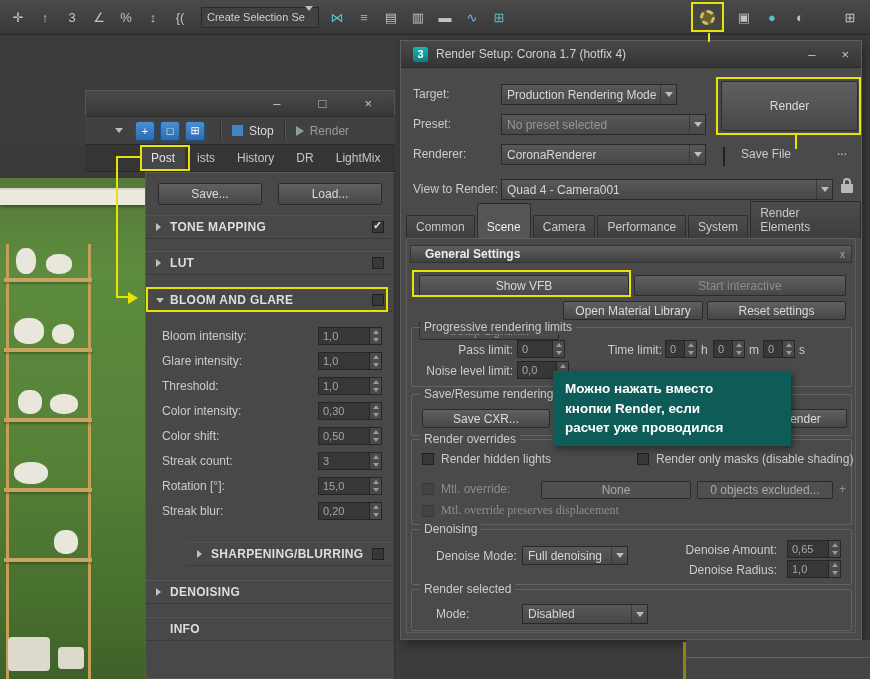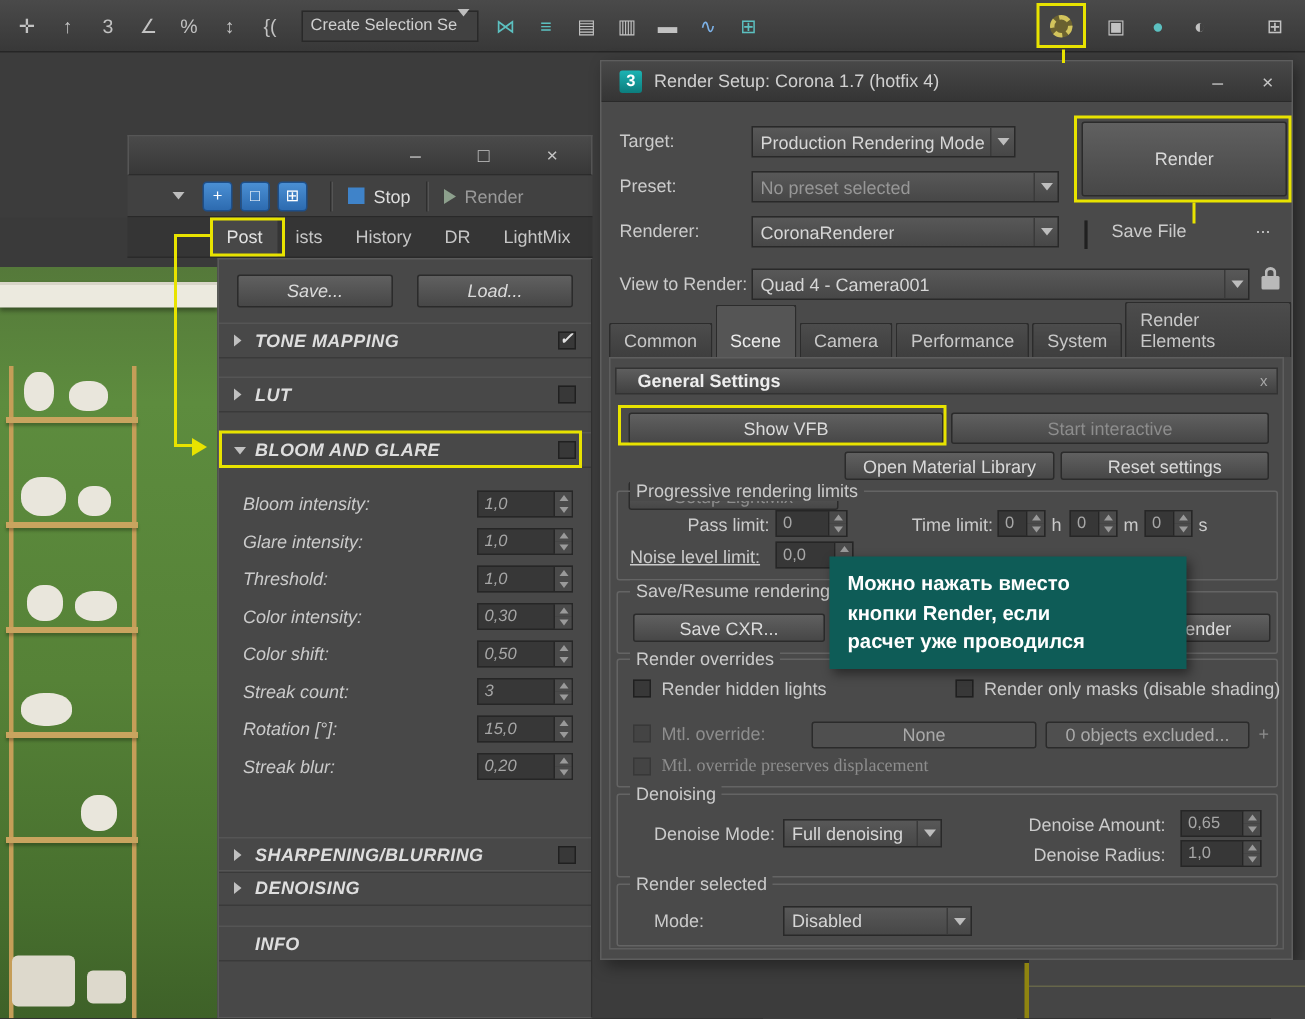--- a/index.html
+++ b/index.html
@@ -74,21 +74,21 @@
     background:linear-gradient(180deg,#55793a 0%,#5d8c3e 18%,#568237 55%,#476f2e 85%,#3e6128 100%);}
   .molding{position:absolute;left:0;top:10px;right:0;height:15px;background:#eceadf;
     border-top:2px solid #d8d5c8;box-shadow:0 2px 3px rgba(0,0,0,.35);}
   .rail{position:absolute;top:66px;bottom:0;width:3px;background:#c59e58;}
   .shelf{position:absolute;left:4px;width:88px;height:4px;background:#c9a45f;box-shadow:0 2px 2px rgba(0,0,0,.25);}
   .ware{position:absolute;background:#e9e6dc;border-radius:45%;}
   .stack{position:absolute;background:#ddd9cc;border-radius:4px;}
 
   
   .post-panel{position:absolute;left:145px;top:172px;width:250px;height:507px;background:#484848;
-    border:1px solid #5a5a5a;border-right-color:#303030;box-sizing:border-box;font-style:italic;}
+    border:1px solid #5a5a5a;border-right-color:#303030;box-sizing:border-box;}
   .pp-buttons{position:absolute;left:12px;right:12px;top:10px;display:flex;gap:16px;}
   .pp-buttons .btn{flex:1;height:22px;}
   .pp-sec{position:absolute;left:0;right:0;height:24px;display:flex;align-items:center;
     padding:0 10px;box-sizing:border-box;border-top:1px solid #555;border-bottom:1px solid #3a3a3a;}
   .sec-arr{width:14px;display:flex;}
   .sec-lbl{font-weight:bold;font-size:12px;color:#dedede;letter-spacing:.3px;}
   .pp-sec .cb{margin-left:auto;}
   .params{position:absolute;left:0;right:0;top:150px;}
   .prow{height:25px;display:flex;align-items:center;padding:0 12px 0 16px;box-sizing:border-box;}
   .prow .numfield{margin-left:auto;width:64px;}
@@ -324,21 +324,21 @@
         <div class="numfield">
             <span class="val">0,20</span>
             <span class="spin">
               <div class="u"></div>
               <div class="d"></div>
             </span>
           </div>
       </div>
     </div>
 
-    <div class="pp-sec" style="top:385px;">
+    <div class="pp-sec" style="top:369px;margin-left:41px;">
       <span class="sec-arr">
           <span class="tri-r"></span>
         </span>
       <span class="sec-lbl">SHARPENING/BLURRING</span>
       <span class="cb"></span>
     </div>
 
     <div class="pp-sec" style="top:407px;">
       <span class="sec-arr">
           <span class="tri-r"></span>
@@ -453,21 +453,21 @@
             </div>
           <span class="lbl abs" style="left:337px;top:15px;">m</span>
           <div class="numfield abs" style="left:351px;top:12px;width:32px;">
               <span class="val">0</span>
               <span class="spin">
                 <div class="u"></div>
                 <div class="d"></div>
               </span>
             </div>
           <span class="lbl abs" style="left:387px;top:15px;">s</span>
-          <span class="lbl abs" style="left:8px;top:36px;width:93px;text-decoration:underline;">Noise level limit:</span>
+          <span class="lbl abs" style="left:8px;top:36px;width:93px;text-align:right;">Noise level limit:</span>
           <div class="numfield abs" style="left:105px;top:33px;width:52px;">
               <span class="val">0,0</span>
               <span class="spin">
                 <div class="u"></div>
                 <div class="d"></div>
               </span>
             </div>
         </div>
 
         <div class="grp" style="left:4px;top:155px;width:441px;height:42px;">

